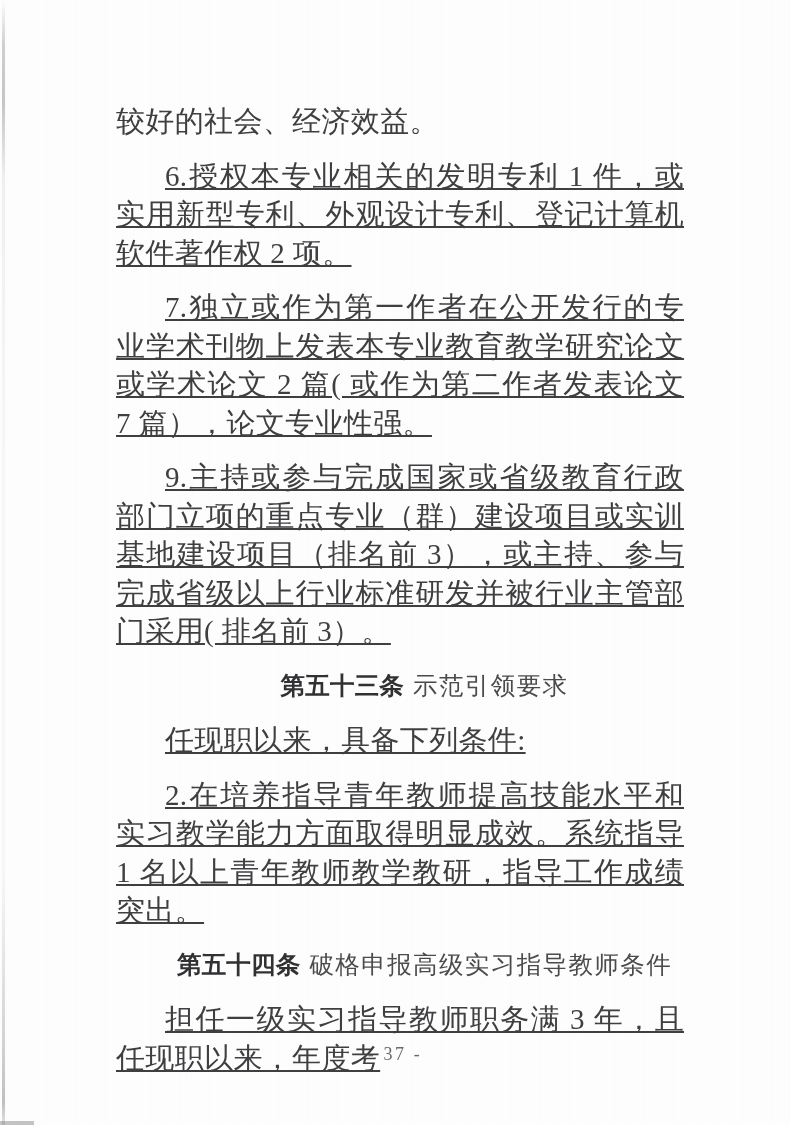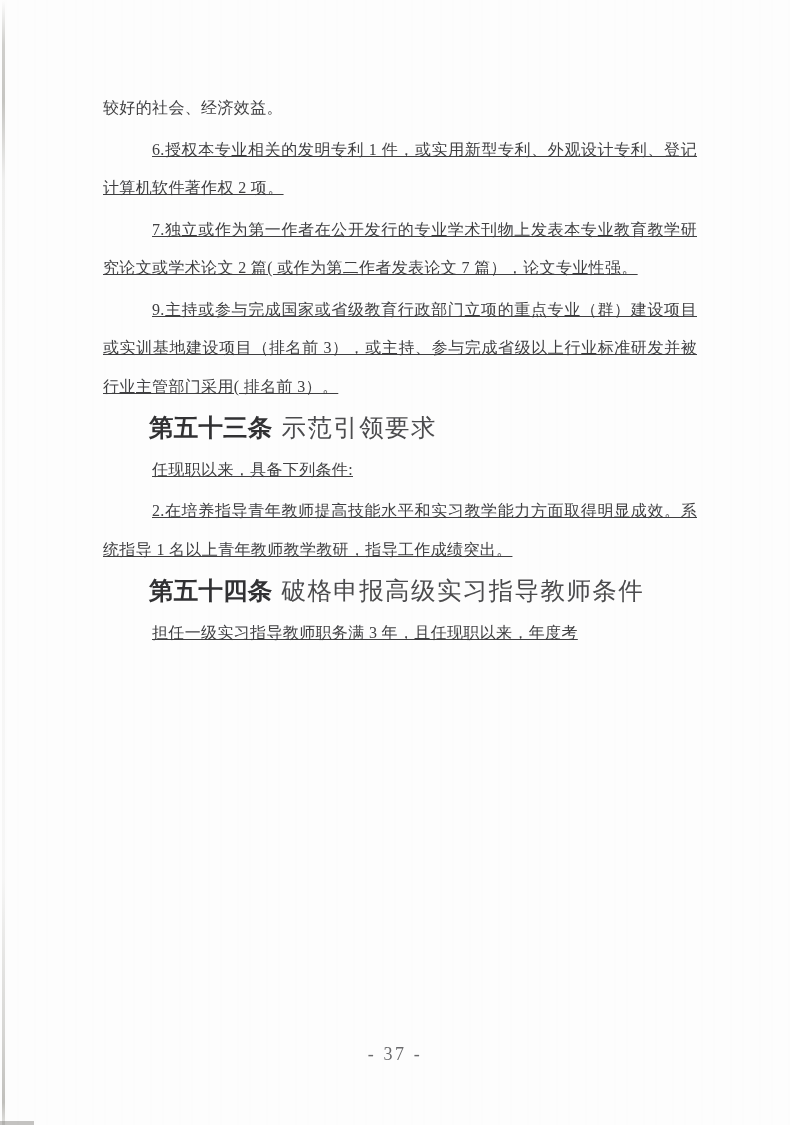--- a/index.html
+++ b/index.html
@@ -64,24 +64,24 @@
   }
 
   .text-body {
     position: absolute;
     left: 100px;
     top: 86px;
     width: 600px;
   }
 
   p.para {
-    margin: 3px;
+    margin: 16px;
     padding: 0;
     font-family: "Liberation Serif", "DejaVu Serif", serif;
-    font-size: 16px;
+    font-size: 29px;
     line-height: 38.5px;
     color: #3f3f41;
     text-align: justify;
     text-justify: inter-ideograph;
     letter-spacing: 0.35px;
     text-indent: 0;
     -webkit-font-smoothing: antialiased;
   }
 
   p.para.indent {
@@ -91,21 +91,21 @@
 
   
   p.heading {
     margin: 0;
     padding: 0;
     text-indent: 49px;
     font-family: "Liberation Serif", "DejaVu Serif", serif;
     font-size: 24.5px;
     line-height: 38.5px;
     color: #3f3f41;
-    text-align: left;
+    text-align: center;
     letter-spacing: 0.35px;
   }
 
   .heading-label {
     font-family: "Liberation Sans", "DejaVu Sans", sans-serif;
     font-weight: 700;
     color: #313133;
     letter-spacing: 0.2px;
   }
 

